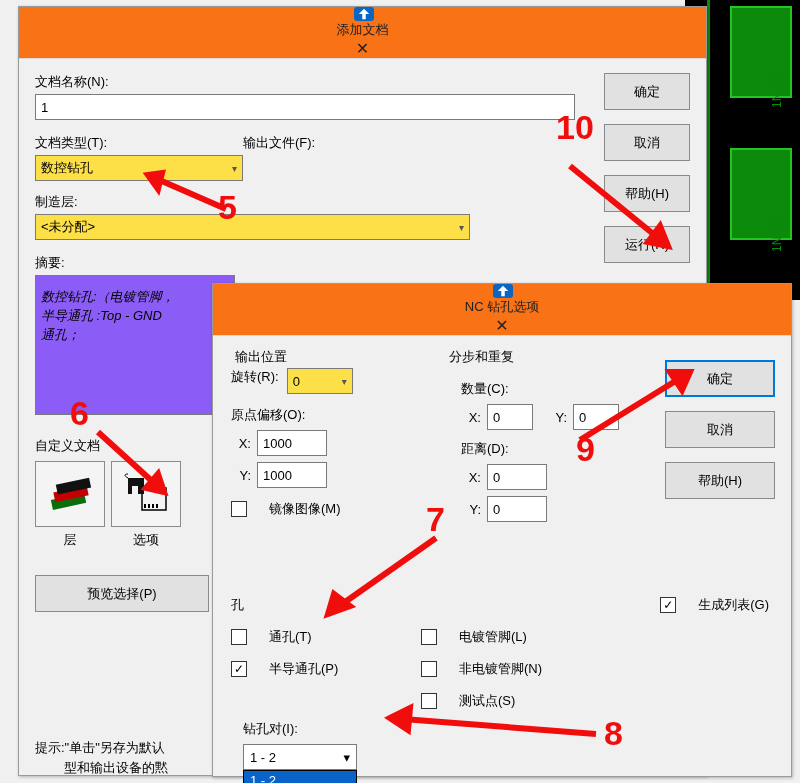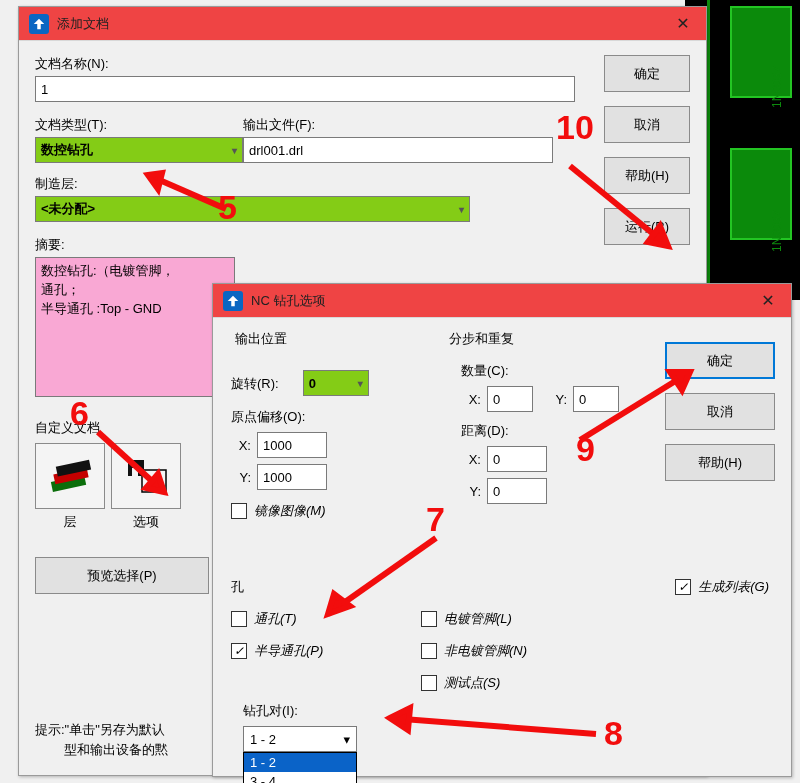--- a/index.html
+++ b/index.html
@@ -10,35 +10,35 @@
   .bg-box   { position:absolute; background:#0b8a0b; border:2px solid #23c523; }
   .bg-box1  { top:6px;   right:8px; width:62px; height:92px; }
   .bg-box2  { top:148px; right:8px; width:62px; height:92px; }
   .bg-vline { position:absolute; top:0; right:90px; width:3px; height:300px; background:#0d8a0d; }
   .bg-txt   { position:absolute; color:#0d8a0d; font-size:12px; transform:rotate(-90deg); transform-origin:left bottom; }
   .bg-txt1  { top:94px; right:-26px; }
   .bg-txt2  { top:238px; right:-26px; }
 
   
   .window { position:absolute; background:#f0f0f0; border:1px solid #9a9a9a; box-shadow:1px 1px 3px rgba(0,0,0,0.25); }
-  .titlebar { background:#ef4444; height:34px; display:flex; align-items:center; border-bottom:1px solid #d8d8d8; }
+  .titlebar { background:#f97316; height:52px; display:flex; align-items:center; border-bottom:1px solid #d8d8d8;flex-direction:column; }
   .titlebar .icon { width:20px; height:20px; margin:0 8px 0 10px; background:#0a66c2; border-radius:3px; display:flex; align-items:center; justify-content:center; }
   .titlebar .icon svg { width:14px; height:14px; }
   .titlebar .title { flex:1; color:#222; }
   .titlebar .close { width:46px; height:100%; display:flex; align-items:center; justify-content:center; color:#222; font-size:16px; }
 
   .label { color:#000; margin-bottom:3px; white-space:nowrap; }
   .input, .select { background:#fff; border:1px solid #7a7a7a; padding:3px 5px; height:26px; }
-  .select { display:flex; align-items:center; justify-content:space-between; background:#84cc16;font-weight:bold; }
+  .select { display:flex; align-items:center; justify-content:space-between; background:#fde047; }
   .select .chev { font-size:10px; color:#555; }
   .btn { background:#e1e1e1; border:1px solid #8a8a8a; height:37px; display:flex; align-items:center; justify-content:center; cursor:default; }
   .btn.primary { border:2px solid #0078d7; }
-  .textarea { background:#f9a8d4; border:1px solid #7a7a7a; padding:4px 5px; line-height:1.45; }
-
-  .checkbox { display:flex; align-items:center; gap:7px;font-style:italic; }
+  .textarea { background:#8b5cf6; border:1px solid #7a7a7a; padding:12px 5px; line-height:1.45;font-style:italic; }
+
+  .checkbox { display:flex; align-items:center; gap:22px; }
   .cbox { width:16px; height:16px; border:1px solid #333; background:#fff; display:flex; align-items:center; justify-content:center; font-size:12px; line-height:0; }
   .cbox.checked::after { content:"✓"; }
 
   
   #dlg1 { left:18px; top:6px; width:689px; height:770px; }
   #dlg1 .body { position:relative; padding:14px 16px; height:calc(100% - 34px); }
   .d1-name-row  { width:540px; }
   .d1-side-btns { position:absolute; top:14px; right:16px; width:86px; display:flex; flex-direction:column; gap:14px; }
   .d1-side-btns .btn { width:86px; }
   .d1-row2 { display:flex; margin-top:14px; }
@@ -117,38 +117,37 @@
     <div class="d1-row2">
       <div class="d1-col2a">
         <div class="label">文档类型(T):</div>
         <div class="select">
           <span>数控钻孔</span>
           <span class="chev">▾</span>
         </div>
       </div>
       <div class="d1-col2b">
         <div class="label">输出文件(F):</div>
-        <input class="input" style="width: 100%;" value="drl001.drl">
       </div>
     </div>
 
     <div class="d1-row3">
       <div class="label">制造层:</div>
       <div class="select" style="width:100%;">
         <span>&lt;未分配&gt;</span>
         <span class="chev">▾</span>
       </div>
     </div>
 
     <div class="d1-row4">
       <div class="label">摘要:</div>
       <div class="textarea" style="width:200px; height:140px;">
         <div>数控钻孔:（电镀管脚，</div>
+        <div>半导通孔 :Top - GND</div>
         <div>通孔；</div>
-        <div>半导通孔 :Top - GND</div>
       </div>
     </div>
 
     <div class="d1-row5">
       <div class="label">自定义文档</div>
       <div class="d1-tools">
         <div class="tool">
           <svg width="52" height="44" viewBox="0 0 52 44">
             <g transform="rotate(-12 26 22)">
               <rect x="6" y="24" width="34" height="10" fill="#0b6e0b"></rect>
@@ -193,21 +192,21 @@
     </span>
     <span class="title">NC 钻孔选项</span>
     <span class="close">✕</span>
   </div>
   <div class="body">
 
     <div class="label" style="position:absolute; left:22px; top:12px;">输出位置</div>
     <div class="label" style="position:absolute; left:236px; top:12px;">分步和重复</div>
 
     <div class="d2-left">
-      <div style="display:flex; align-items:flex-end; gap:24px; margin-top:22px;">
+      <div style="display:flex; align-items:flex-start; gap:8px; margin-top:2px;">
         <span class="label">旋转(R):</span>
         <div class="select" style="width:66px;">
           <span>0</span>
           <span class="chev">▾</span>
         </div>
       </div>
       <div class="label" style="margin-top:12px;">原点偏移(O):</div>
       <div class="rowxy">
           <span class="lbl">X:</span>
           <input class="smallin" value="1000" style="">

